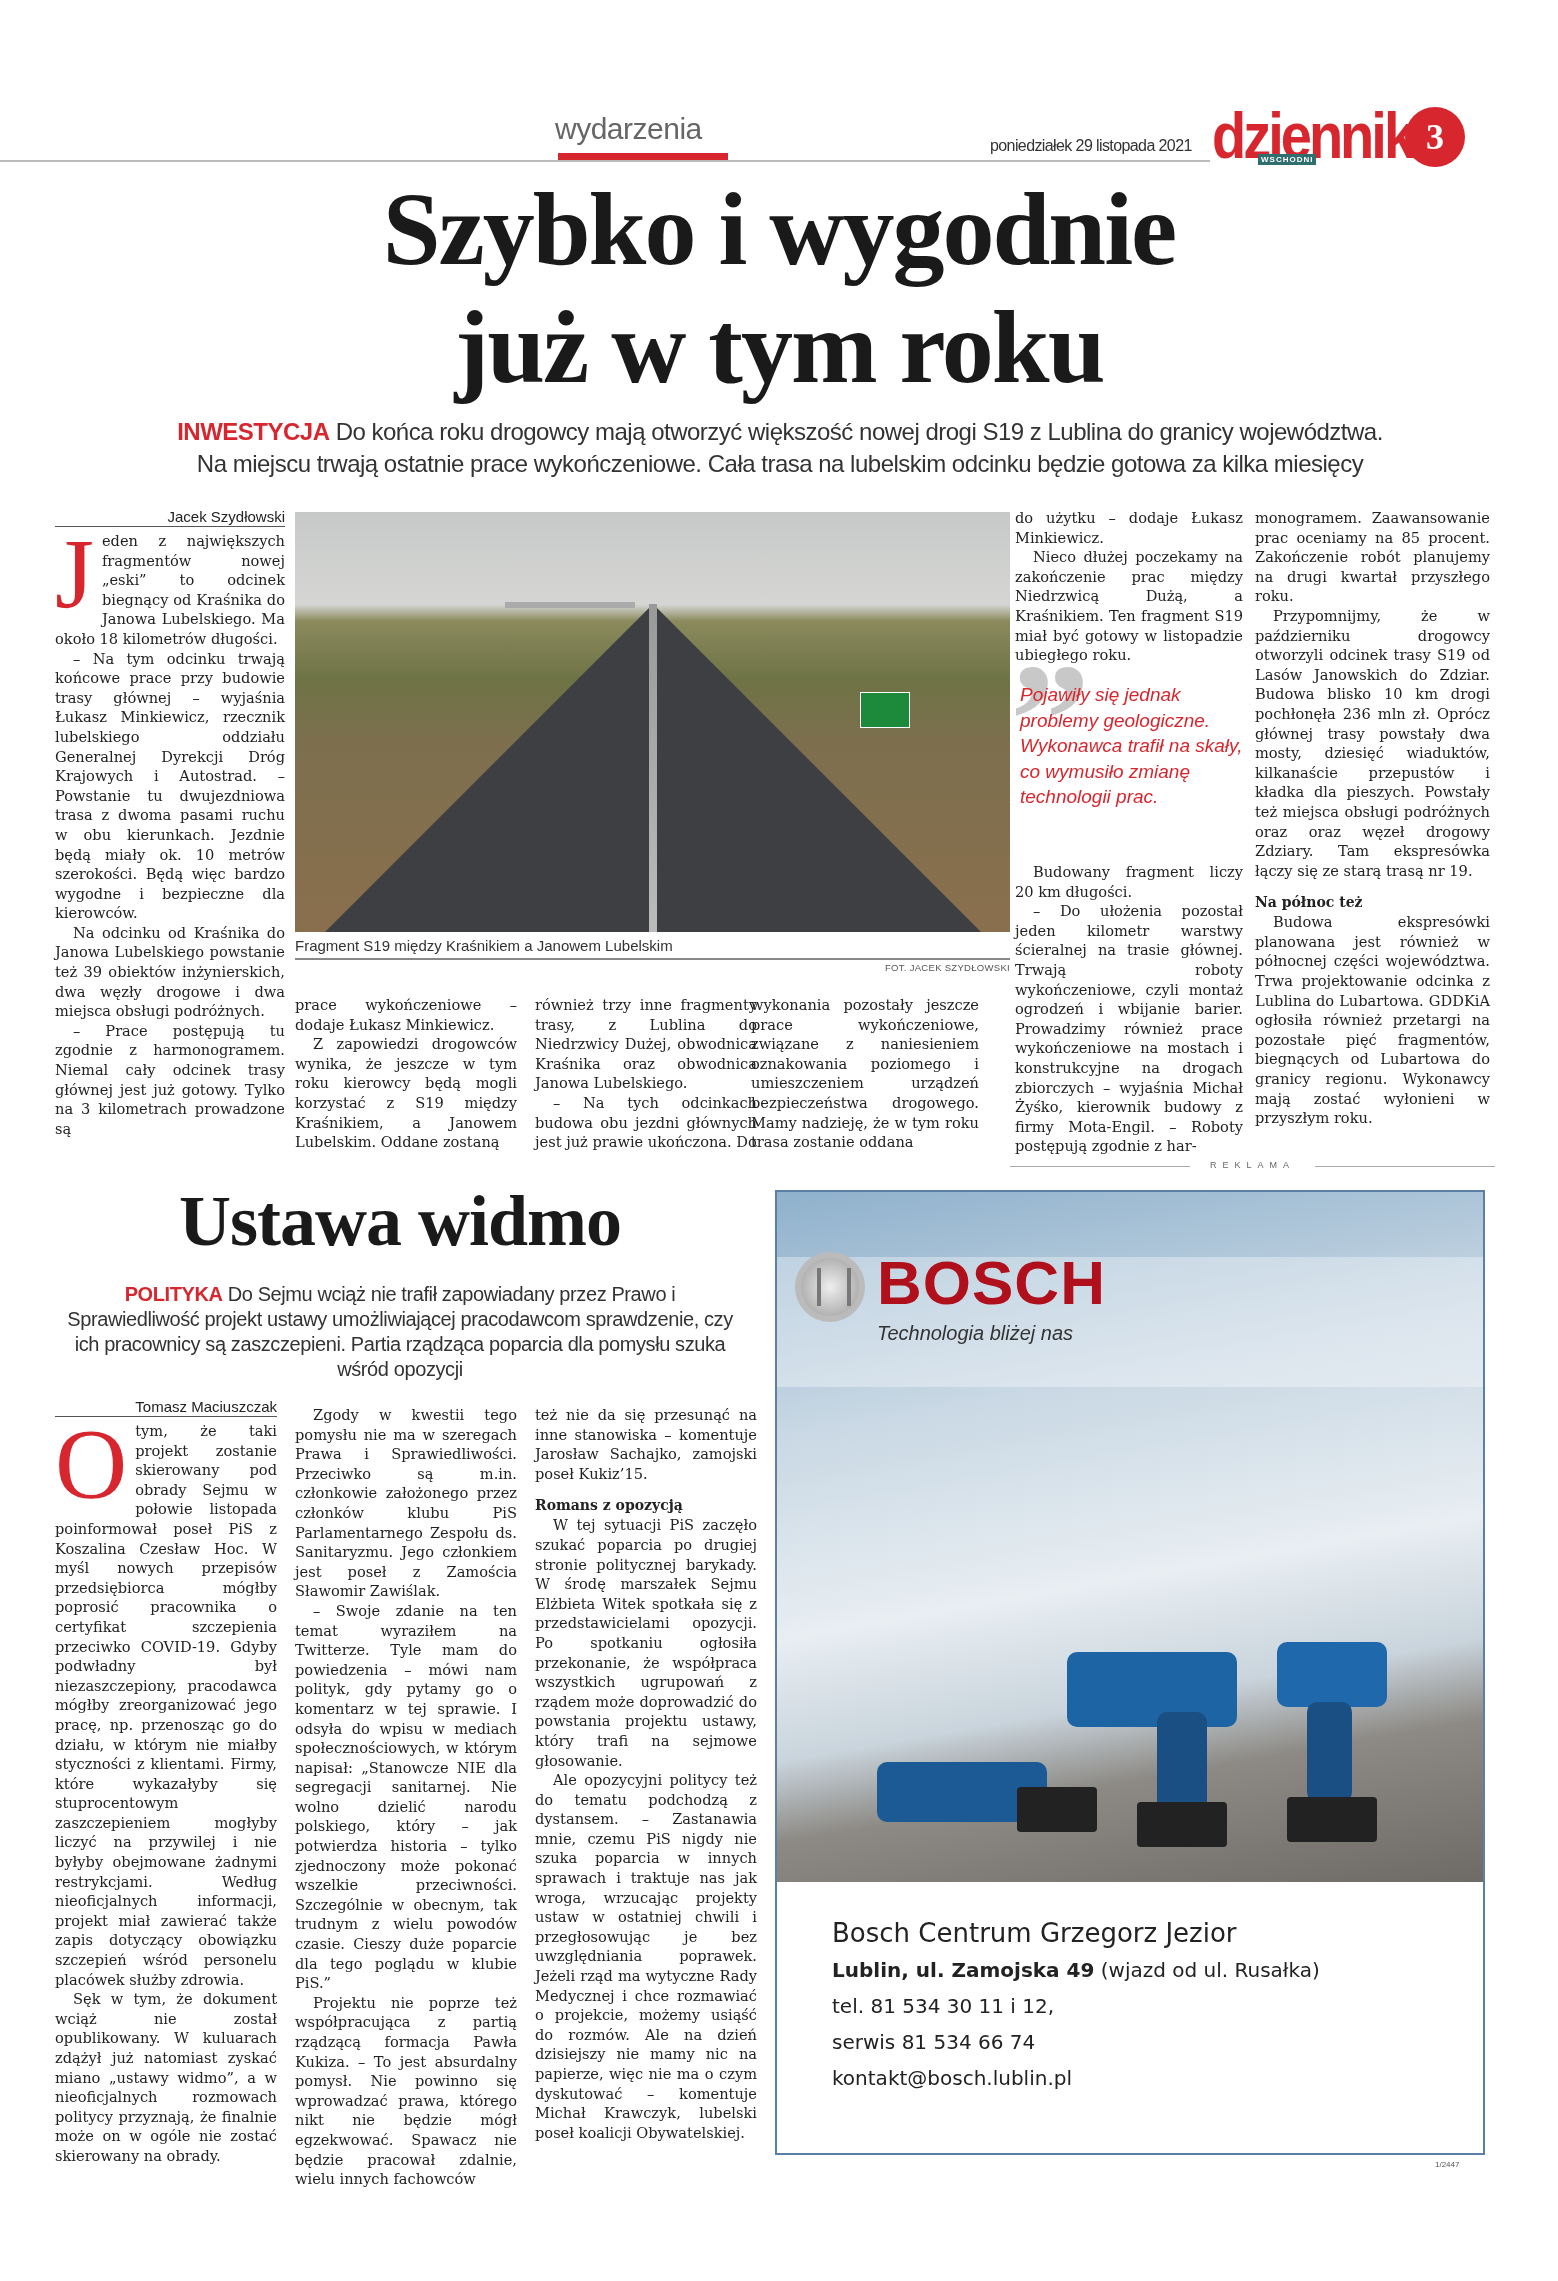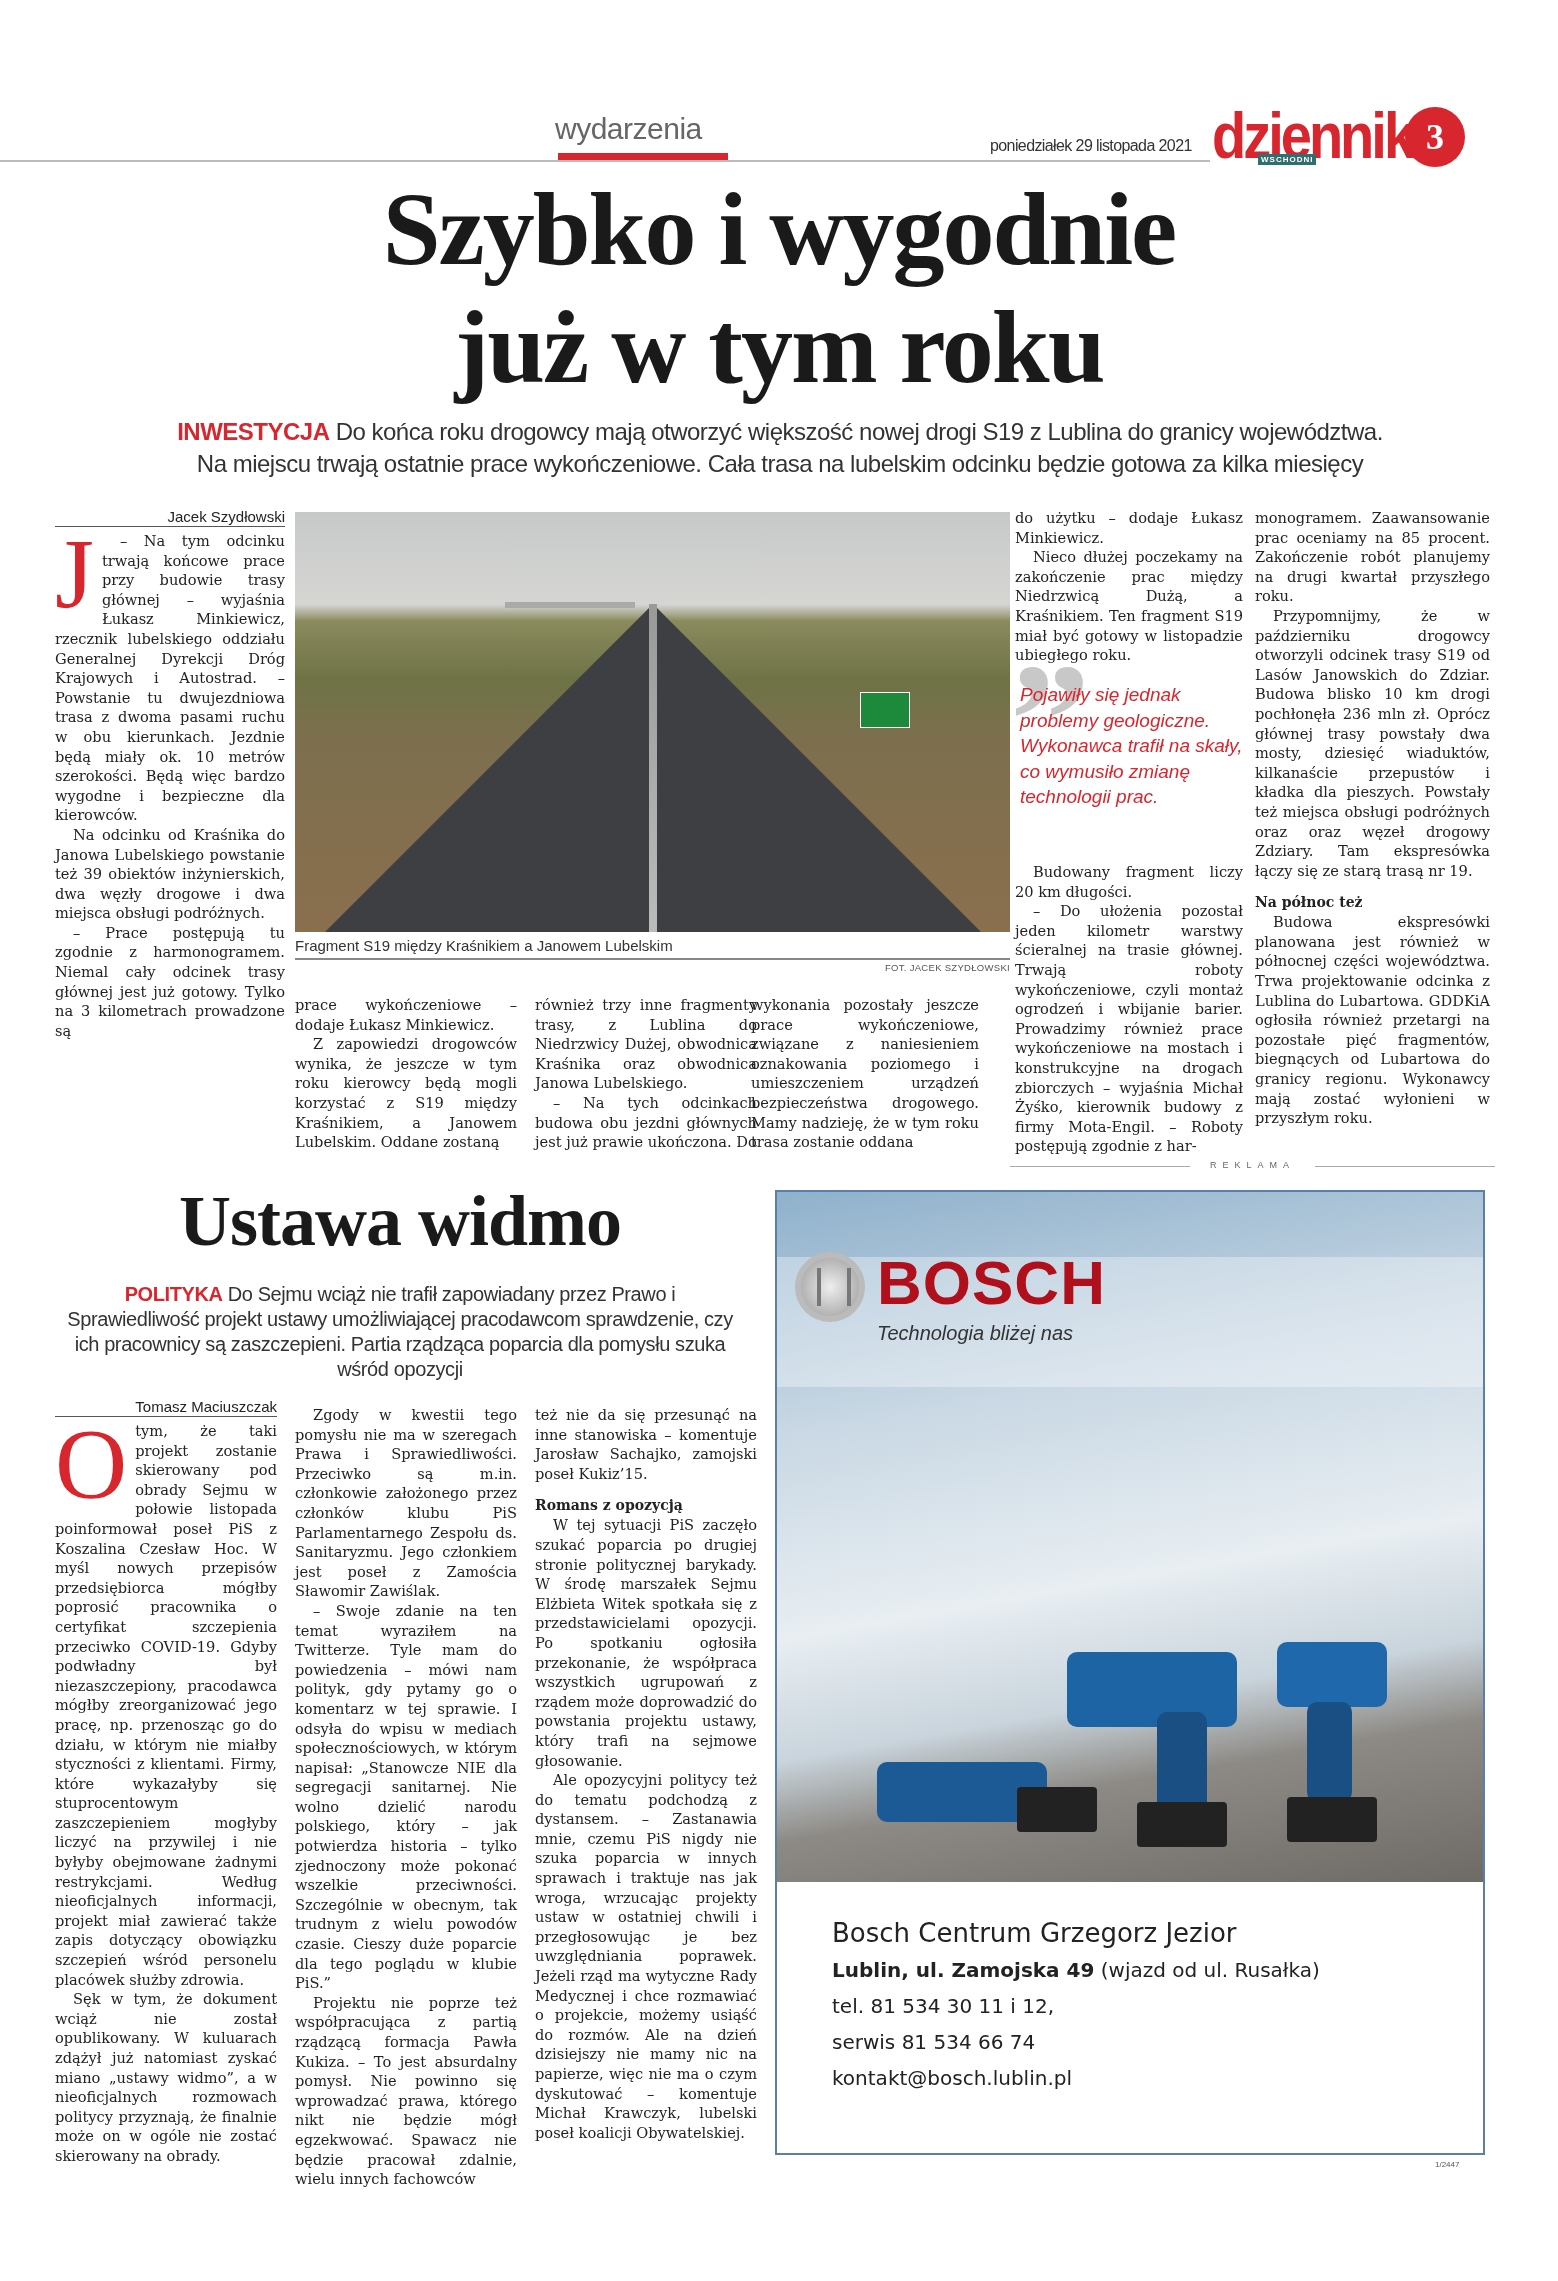--- a/index.html
+++ b/index.html
@@ -88,20 +88,21 @@
 </div>
 <div class="abs lead">
   <span class="kicker">INWESTYCJA</span><span> Do końca roku drogowcy mają otworzyć większość nowej drogi S19 z Lublina do granicy województwa.</span><br>
   <span>Na miejscu trwają ostatnie prace wykończeniowe. Cała trasa na lubelskim odcinku będzie gotowa za kilka miesięcy</span>
 </div>
 
 <div class="abs" style="left:55px; top:508px; width:230px;">
   <div class="byline">Jacek Szydłowski</div>
   <div class="col" style="margin-top:4px;">
     <span class="dropcap">J</span>
+    <p class="noindent">eden z największych fragmentów nowej „eski” to odcinek biegnący od Kraśnika do Janowa Lubelskiego. Ma około 18 kilometrów długości.</p>
     <p>– Na tym odcinku trwają końcowe prace przy budowie trasy głównej – wyjaśnia Łukasz Minkiewicz, rzecznik lubelskiego oddziału Generalnej Dyrekcji Dróg Krajowych i Autostrad. – Powstanie tu dwujezdniowa trasa z dwoma pasami ruchu w obu kierunkach. Jezdnie będą miały ok. 10 metrów szerokości. Będą więc bardzo wygodne i bezpieczne dla kierowców.</p>
     <p>Na odcinku od Kraśnika do Janowa Lubelskiego powstanie też 39 obiektów inżynierskich, dwa węzły drogowe i dwa miejsca obsługi podróżnych.</p>
     <p>– Prace postępują tu zgodnie z harmonogramem. Niemal cały odcinek trasy głównej jest już gotowy. Tylko na 3 kilometrach prowadzone są</p>
   </div>
 </div>
 
 <div class="abs photo">
   <div class="road"></div>
   <div class="road-median"></div>
   <div class="gantry"></div>

